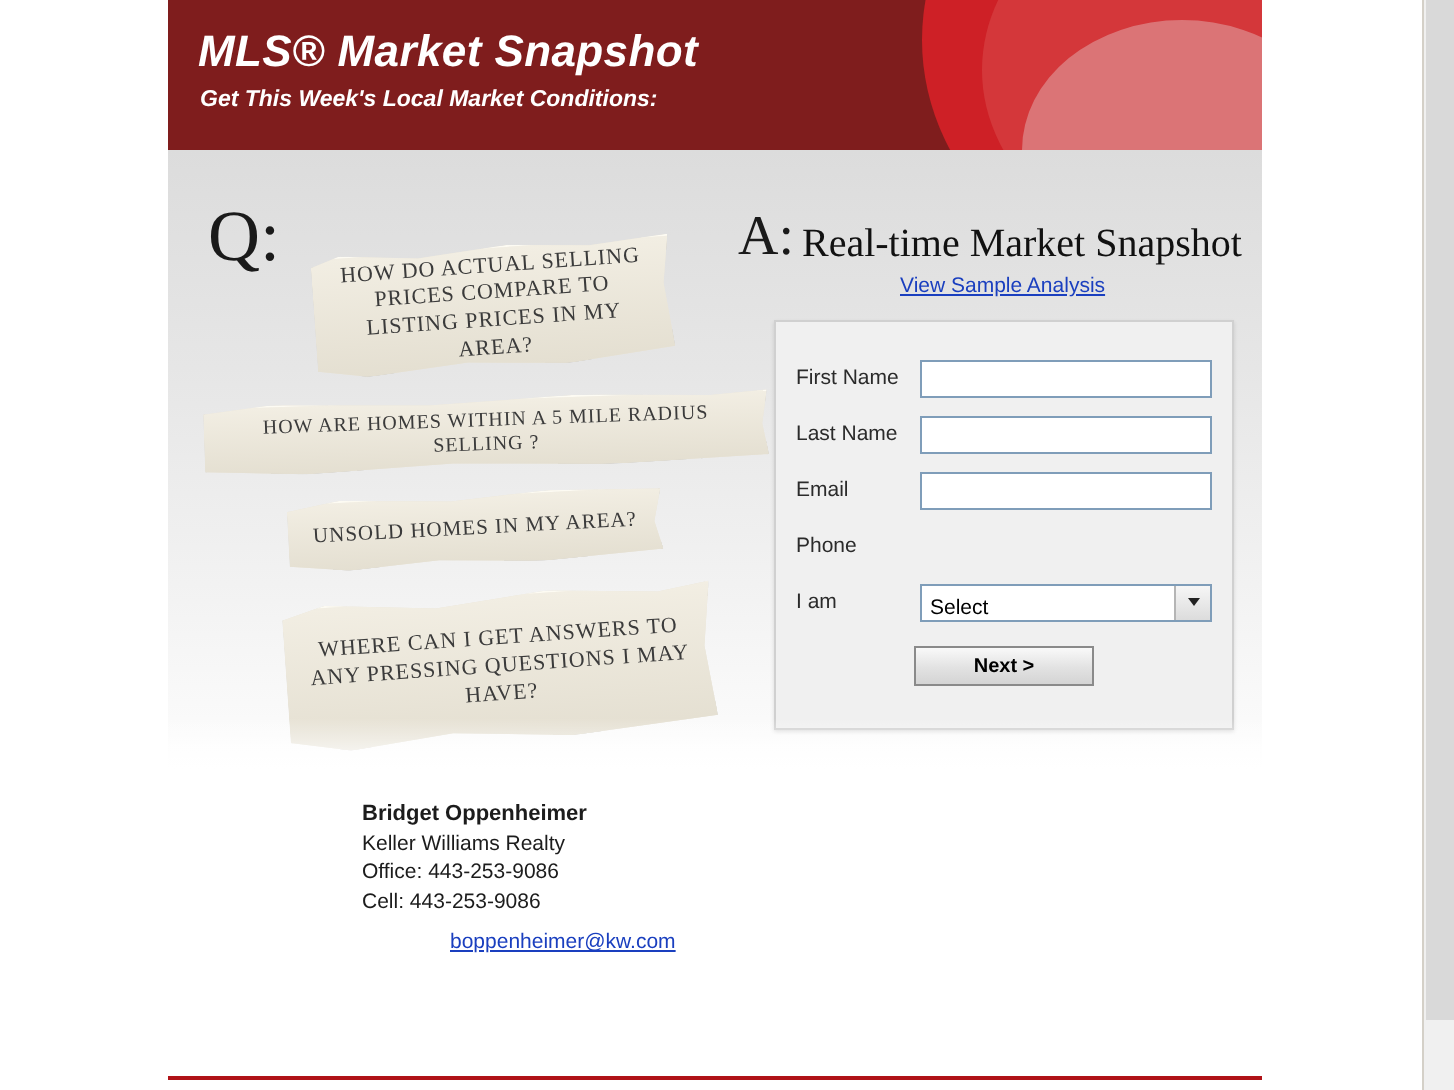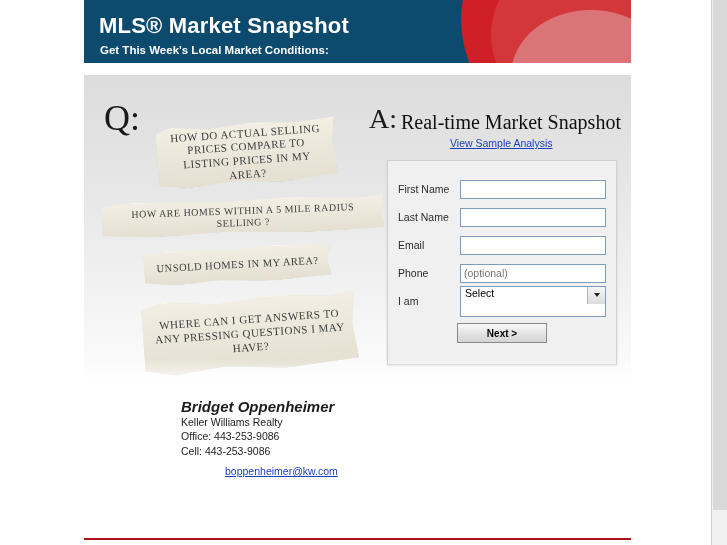--- a/index.html
+++ b/index.html
@@ -58,23 +58,24 @@
     position: absolute;
     left: 84px; top: 0;
     width: 547px;
     height: 545px;
     background: #ffffff;
   }
 
   
   .header {
     position: relative;
-    height: 63px;
-    background: #0c4a6e;
+    height: 75px;
+    background: #7f1d1d;
     overflow: hidden;
+    font-style: italic;
   }
   .header .swoosh1 {
     position: absolute;
     right: -130px;
     top: -110px;
     width: 300px;
     height: 260px;
     background: #ce2026;
     border-radius: 50%;
   }
@@ -241,26 +242,26 @@
     font-family: "Liberation Sans", sans-serif;
     border: 1px solid #7f9db9;
     background: #ffffff;
     padding: 1px 3px;
     box-sizing: content-box;
     color: #333333;
   }
   .select-wrap {
     position: relative;
     width: 146px;
-    height: 31px;
+    height: 19px;
     border: 1px solid #7f9db9;
     background: #ffffff;
     box-sizing: border-box;
     display: flex;
-    align-items: flex-start;
+    align-items: flex-end;
   }
   .select-wrap .sel-text {
     font-size: 10.5px;
     color: #000000;
     padding-left: 4px;
   }
   .select-wrap .sel-btn {
     position: absolute;
     right: 0; top: 0;
     width: 17px; height: 17px;
@@ -301,22 +302,21 @@
     width: 547px;
   }
   .footer .contact {
     margin-left: 97px;
     font-size: 10.5px;
     color: #1c1c1c;
     line-height: 14.5px;
   }
   .footer .contact .name {
     font-weight: bold;
-    font-size: 15px;
-    font-style: italic;
+    font-size: 11px;
   }
   .footer .contact .email {
     color: #1a3fbf;
     text-decoration: underline;
     cursor: pointer;
     display: inline-block;
     margin-top: 6px;
     margin-left: 44px;
   }
   .bottom-rule {
@@ -370,21 +370,20 @@
           <input type="text" value="" style="">
         </div>
 
         <div class="form-row">
           <label>Email</label>
           <input type="text" value="" style="">
         </div>
 
         <div class="form-row">
           <label>Phone</label>
-          <input type="text" placeholder="(optional)" style="">
         </div>
 
         <div class="form-row">
           <label>I am</label>
           <div class="select-wrap">
             <span class="sel-text">Select</span>
             <span class="sel-btn"></span>
           </div>
         </div>
 

